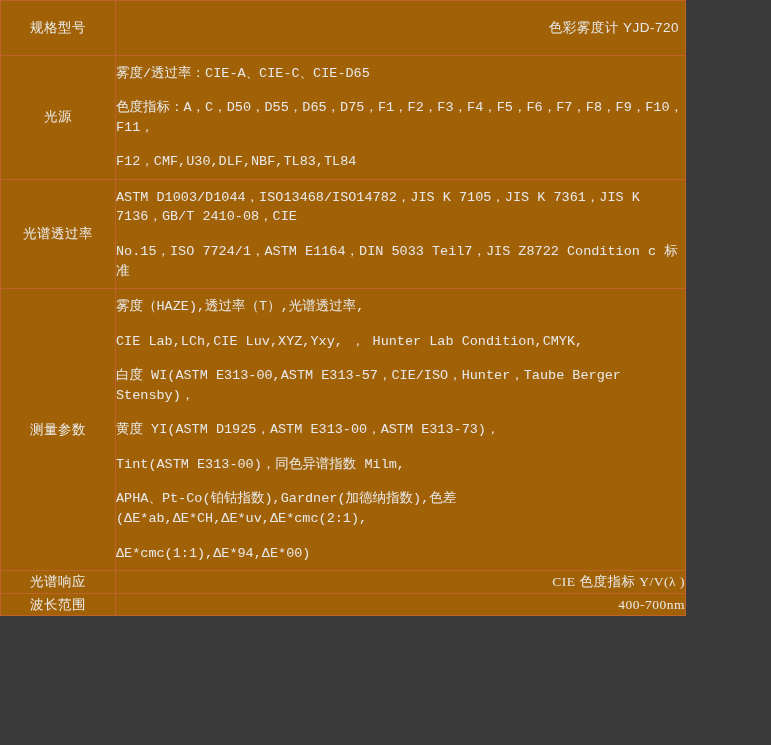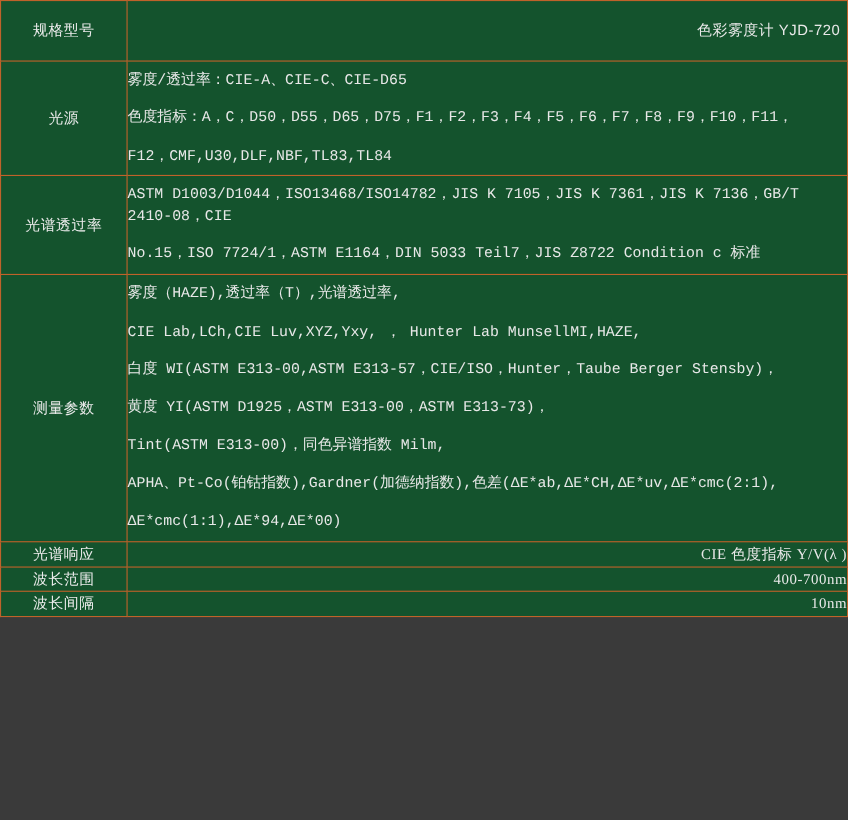--- a/index.html
+++ b/index.html
@@ -8,23 +8,23 @@
     background: #3a3a3a;
   }
   body {
     width: 771px;
     height: 745px;
     overflow: hidden;
     font-family: "Liberation Sans", sans-serif;
   }
   table.spec {
     border-collapse: collapse;
-    width: 771px;
+    width: 686px;
     table-layout: fixed;
-    background: #14532d;
+    background: #a16207;
     color: #e8e8e8;
   }
   table.spec td {
     border: 1px solid #c0622a;
     padding: 0;
     vertical-align: middle;
     font-size: 13.5px;
     line-height: 1.6;
   }
   td.label {
@@ -89,38 +89,34 @@
       <td class="body">
         <span class="ln">ASTM D1003/D1044，ISO13468/ISO14782，JIS K 7105，JIS K 7361，JIS K 7136，GB/T 2410-08，CIE</span>
         <span class="ln">No.15，ISO 7724/1，ASTM E1164，DIN 5033 Teil7，JIS Z8722 Condition c 标准</span>
       </td>
     </tr>
 
     <tr>
       <td class="label">测量参数</td>
       <td class="body">
         <span class="ln">雾度（HAZE),透过率（T）,光谱透过率,</span>
-        <span class="ln">CIE Lab,LCh,CIE Luv,XYZ,Yxy, ， Hunter Lab MunsellMI,HAZE,</span>
+        <span class="ln">CIE Lab,LCh,CIE Luv,XYZ,Yxy, ， Hunter Lab Condition,CMYK,</span>
         <span class="ln">白度 WI(ASTM E313-00,ASTM E313-57，CIE/ISO，Hunter，Taube Berger Stensby)，</span>
         <span class="ln">黄度 YI(ASTM D1925，ASTM E313-00，ASTM E313-73)，</span>
         <span class="ln">Tint(ASTM E313-00)，同色异谱指数 Milm,</span>
         <span class="ln">APHA、Pt-Co(铂钴指数),Gardner(加德纳指数),色差(ΔE*ab,ΔE*CH,ΔE*uv,ΔE*cmc(2:1),</span>
         <span class="ln">ΔE*cmc(1:1),ΔE*94,ΔE*00)</span>
       </td>
     </tr>
 
     <tr class="small-row">
       <td class="label">光谱响应</td>
       <td class="center">CIE 色度指标 Y/V(λ )</td>
     </tr>
 
     <tr class="small-row">
       <td class="label">波长范围</td>
       <td class="center sub">400-700nm</td>
     </tr>
 
-    <tr class="small-row">
-      <td class="label">波长间隔</td>
-      <td class="center sub">10nm</td>
-    </tr>
 
   </tbody>
 </table>
 
 </body></html>

